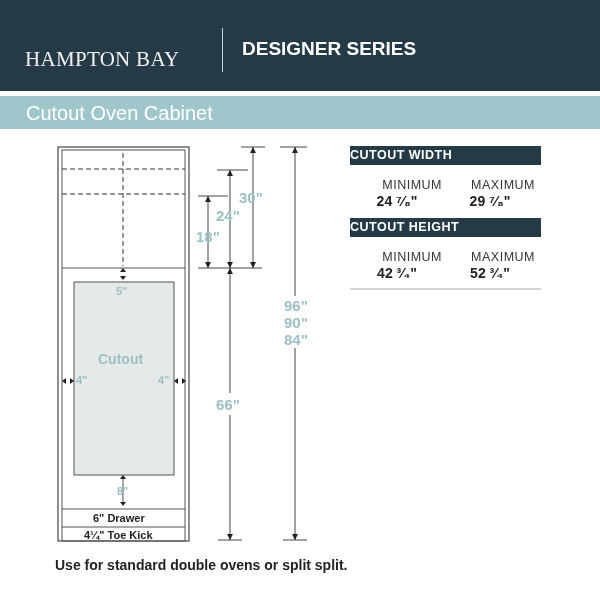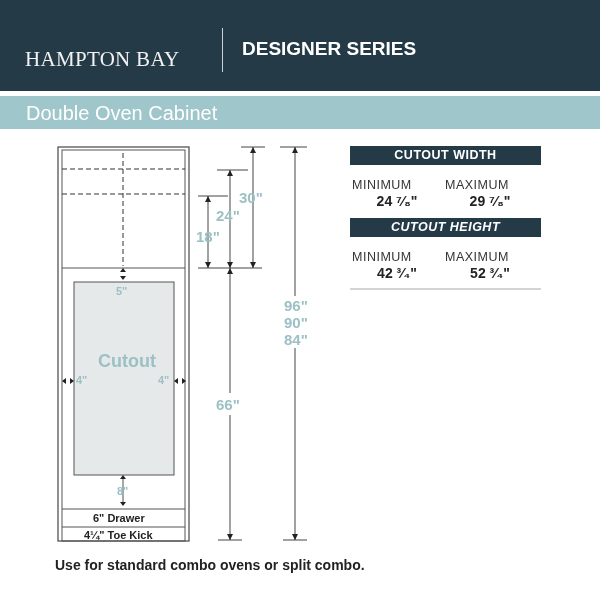--- a/index.html
+++ b/index.html
@@ -5,35 +5,35 @@
   html, body { margin:0; padding:0; background:#ffffff; }
   body { width:600px; height:600px; position:relative; overflow:hidden; font-family:"Liberation Sans", sans-serif; }
   .hdr { position:absolute; left:0; top:0; width:600px; height:91px; background:#253a47; }
   .brand { position:absolute; left:25px; top:36px; color:#f2f2f2; font-family:"Liberation Serif", serif; font-size:21px; letter-spacing:0.3px;margin-top:11px; }
   .vsep { position:absolute; left:222px; top:28px; width:1px; height:44px; background:#c9d2d7; }
   .series { position:absolute; left:242px; top:38px; color:#ffffff; font-weight:bold; font-size:19px; }
   .band { position:absolute; left:0; top:96px; width:600px; height:33px; background:#9fc6cb; }
   .band-title { position:absolute; left:26px; top:102px; color:#ffffff; font-size:20px; }
   .lbl { position:absolute; color:#9cc0c4; font-weight:bold; white-space:nowrap; }
   .drk { position:absolute; color:#222; font-weight:bold; white-space:nowrap; }
-  .box-hdr { position:absolute; left:350px; width:191px; height:19px; background:#253a47; color:#ffffff; font-weight:bold; font-size:12.5px; text-align:center; line-height:19px; letter-spacing:0.5px; }
-  .spec-lbl { position:absolute; font-size:12.5px; color:#333; text-align:left; width:90px; letter-spacing:0.5px; }
+  .box-hdr { position:absolute; left:350px; width:191px; height:19px; background:#253a47; color:#ffffff; font-weight:bold; font-size:12.5px; line-height:19px; letter-spacing:0.5px; }
+  .spec-lbl { position:absolute; font-size:12.5px; color:#333; text-align:right; width:90px; letter-spacing:0.5px; }
   .spec-val { position:absolute; font-size:14px; font-weight:bold; color:#222; text-align:center; width:90px; }
   .footnote { position:absolute; left:55px; top:557px; font-size:14px; font-weight:bold; color:#222; }
 </style>
 </head>
 <body>
 
 <div class="hdr"></div>
 <div class="brand">HAMPTON BAY</div>
 <div class="vsep"></div>
 <div class="series">DESIGNER SERIES</div>
 
 <div class="band"></div>
-<div class="band-title">Double Oven Cabinet</div>
+<div class="band-title">Cutout Oven Cabinet</div>
 
 <svg style="position:absolute;left:0;top:0;" width="600" height="600">
   <defs>
     <marker id="ah" markerWidth="6" markerHeight="6" refX="3" refY="3" orient="auto">
         <path d="M0,0 L6,3 L0,6 z" fill="#222"></path>
       </marker>
   </defs>
 
   <rect x="58" y="147" width="131" height="394" fill="#fff" stroke="#555" stroke-width="1.3"></rect>
   <rect x="62" y="150" width="123" height="391" fill="none" stroke="#555" stroke-width="1"></rect>
@@ -73,21 +73,21 @@
     <path d="M227,176 L230,170 L233,176 Z M227,262 L230,268 L233,262 Z"></path>
     <path d="M250,153 L253,147 L256,153 Z M250,262 L253,268 L256,262 Z"></path>
     <path d="M292,153 L295,147 L298,153 Z M292,534 L295,540 L298,534 Z"></path>
     <path d="M227,274 L230,268 L233,274 Z M227,534 L230,540 L233,534 Z"></path>
   </g>
   <rect x="284" y="296" width="24" height="52" fill="#fff"></rect>
   <rect x="212" y="393" width="36" height="22" fill="#fff"></rect>
   <line x1="350" y1="289" x2="541" y2="289" stroke="#aaa"></line>
 </svg>
 
-<div class="lbl" style="left:98px;top:351px;font-size:18px;">Cutout</div>
+<div class="lbl" style="left:98px;top:351px;font-size:14px;">Cutout</div>
 <div class="lbl" style="left:116px;top:285px;font-size:11px;">5"</div>
 <div class="lbl" style="left:76px;top:374px;font-size:11px;">4"</div>
 <div class="lbl" style="left:158px;top:374px;font-size:11px;">4"</div>
 <div class="lbl" style="left:117px;top:485px;font-size:11px;">8"</div>
 <div class="drk" style="left:93px;top:512px;font-size:11px;">6" Drawer</div>
 <div class="drk" style="left:84px;top:529px;font-size:11px;">4¼" Toe Kick</div>
 
 <div class="lbl" style="left:239px;top:189px;font-size:15px;">30"</div>
 <div class="lbl" style="left:216px;top:207px;font-size:15px;">24"</div>
 <div class="lbl" style="left:196px;top:228px;font-size:15px;">18"</div>
@@ -95,19 +95,19 @@
 <div class="lbl" style="left:284px;top:297px;font-size:15px;">96"</div>
 <div class="lbl" style="left:284px;top:314px;font-size:15px;">90"</div>
 <div class="lbl" style="left:284px;top:331px;font-size:15px;">84"</div>
 
 <div class="box-hdr" style="top:146px;">CUTOUT WIDTH</div>
 <div class="spec-lbl" style="left:352px;top:178px;">MINIMUM</div>
 <div class="spec-lbl" style="left:445px;top:178px;">MAXIMUM</div>
 <div class="spec-val" style="left:352px;top:193px;">24 ⁷⁄₈"</div>
 <div class="spec-val" style="left:445px;top:193px;">29 ⁷⁄₈"</div>
 
-<div class="box-hdr" style="top:218px;font-style:italic;">CUTOUT HEIGHT</div>
+<div class="box-hdr" style="top:218px;">CUTOUT HEIGHT</div>
 <div class="spec-lbl" style="left:352px;top:250px;">MINIMUM</div>
 <div class="spec-lbl" style="left:445px;top:250px;">MAXIMUM</div>
 <div class="spec-val" style="left:352px;top:265px;">42 ³⁄₄"</div>
 <div class="spec-val" style="left:445px;top:265px;">52 ³⁄₄"</div>
 
-<div class="footnote">Use for standard combo ovens or split combo.</div>
+<div class="footnote">Use for standard double ovens or split split.</div>
 
 </body></html>

